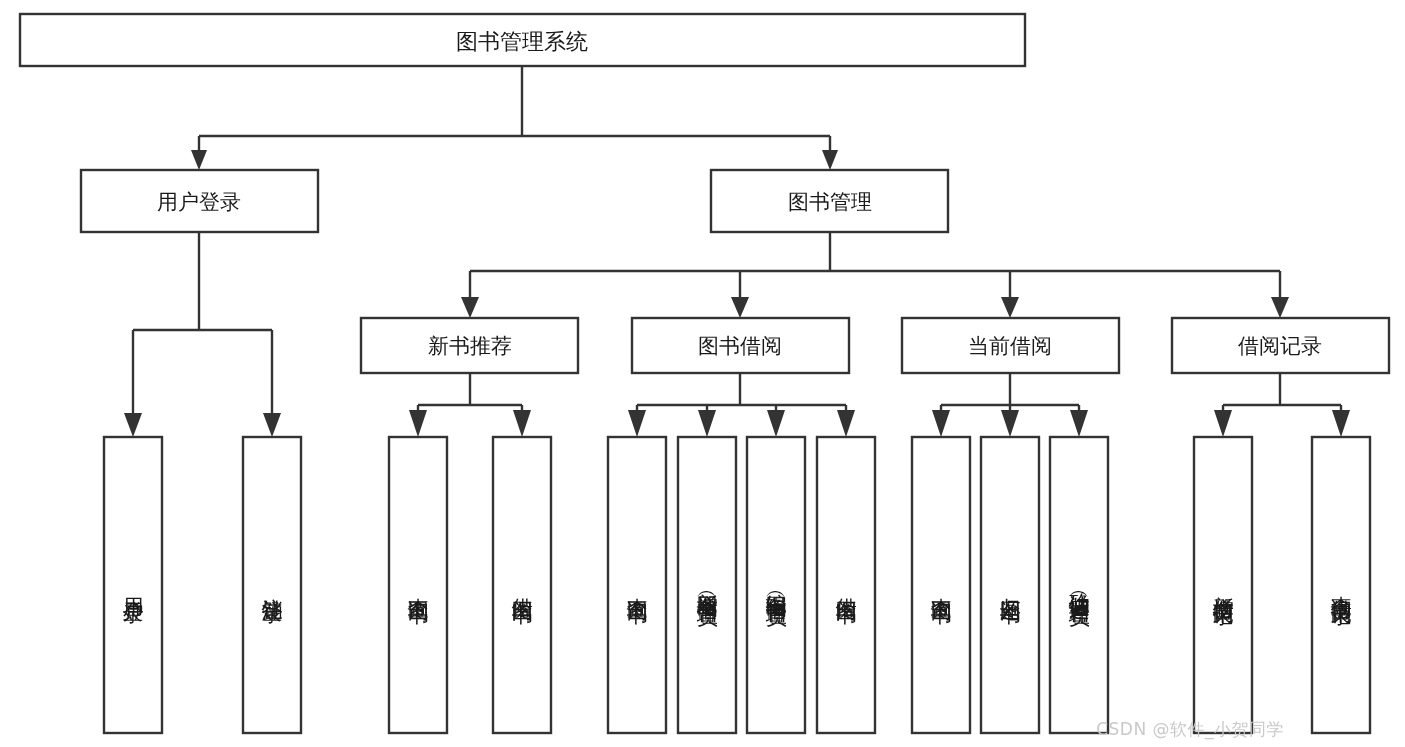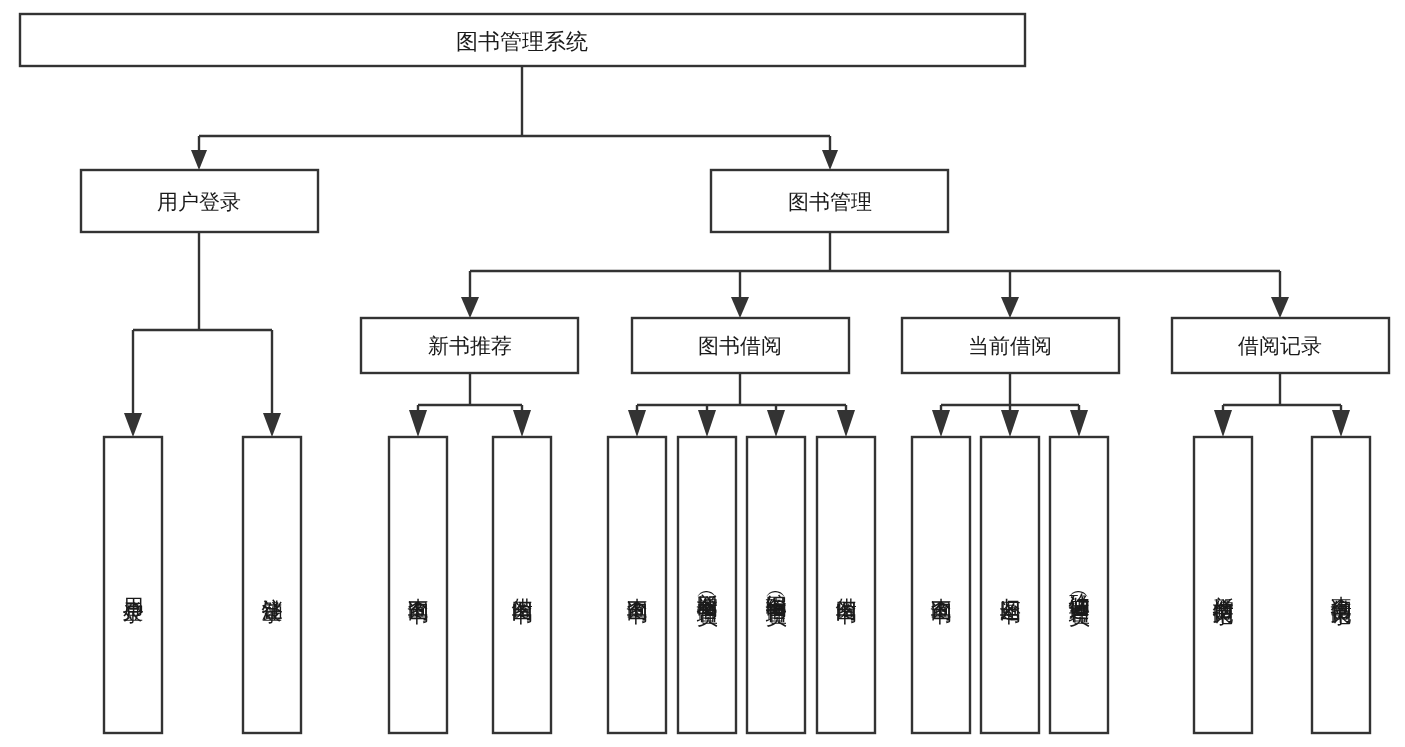--- a/index.html
+++ b/index.html
@@ -210,13 +210,14 @@
   <div class="vlabel" style="left:747px; top:437px; width:58px; height:296px;">编辑图书（管理员）</div>
   <div class="vlabel" style="left:817px; top:437px; width:58px; height:296px;">借阅图书</div>
 
   <div class="vlabel" style="left:912px; top:437px; width:58px; height:296px;">查询图书</div>
   <div class="vlabel" style="left:981px; top:437px; width:58px; height:296px;">归还图书</div>
   <div class="vlabel" style="left:1050px; top:437px; width:58px; height:296px;">确认归还（管理员）</div>
 
   <div class="vlabel" style="left:1194px; top:437px; width:58px; height:296px;">新增借阅记录</div>
   <div class="vlabel" style="left:1312px; top:437px; width:58px; height:296px;">查询借阅记录</div>
 
+  <div id="watermark">CSDN @软件_小贺同学</div>
 </div>
 
 </body></html>

